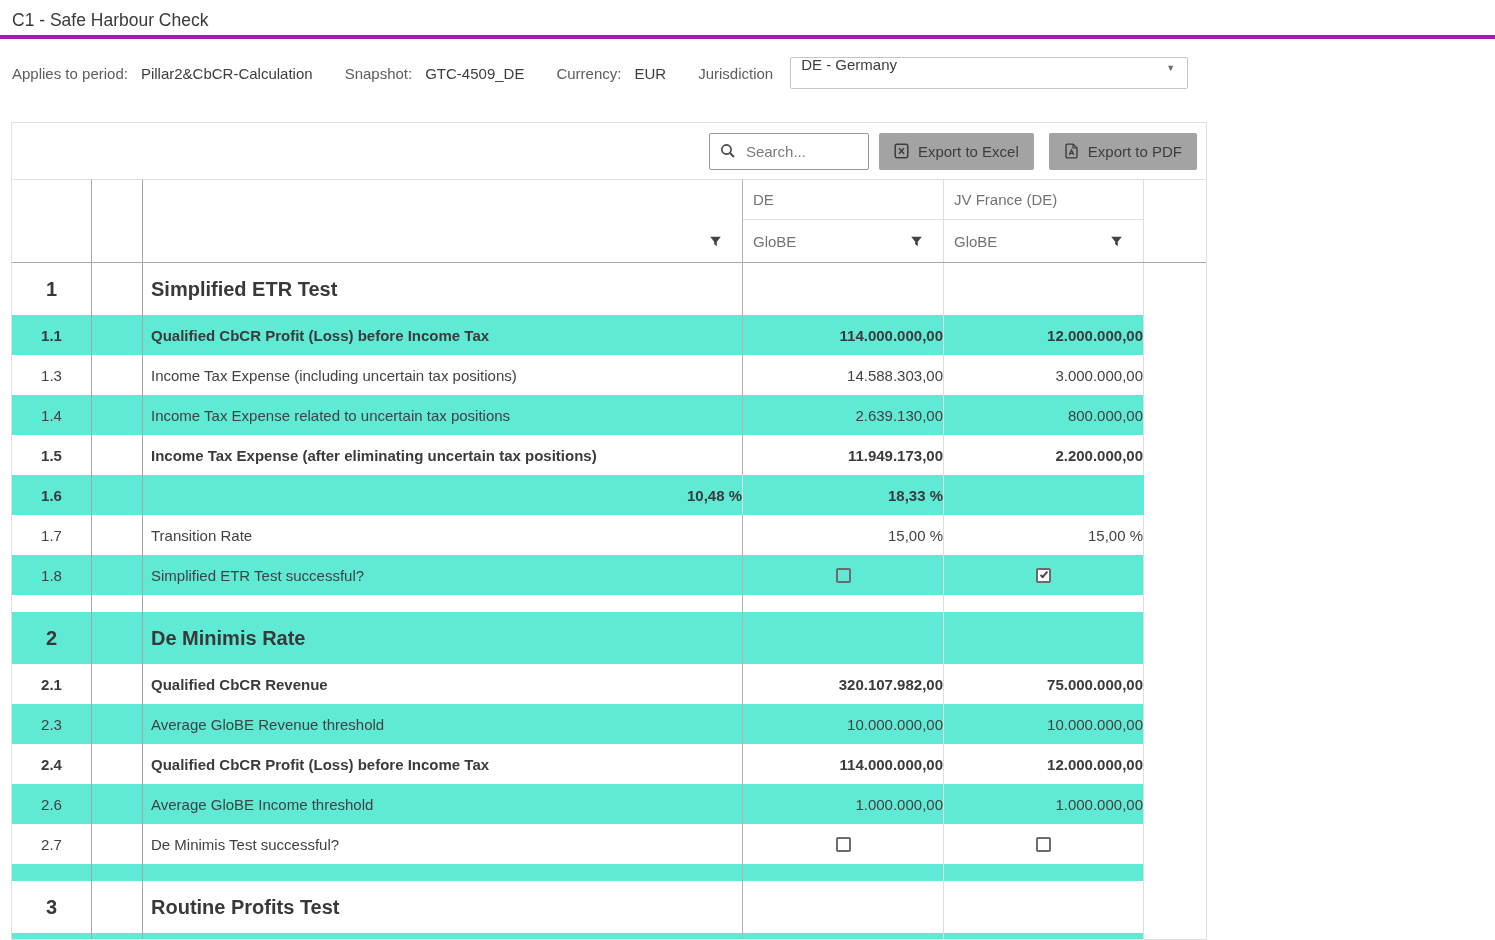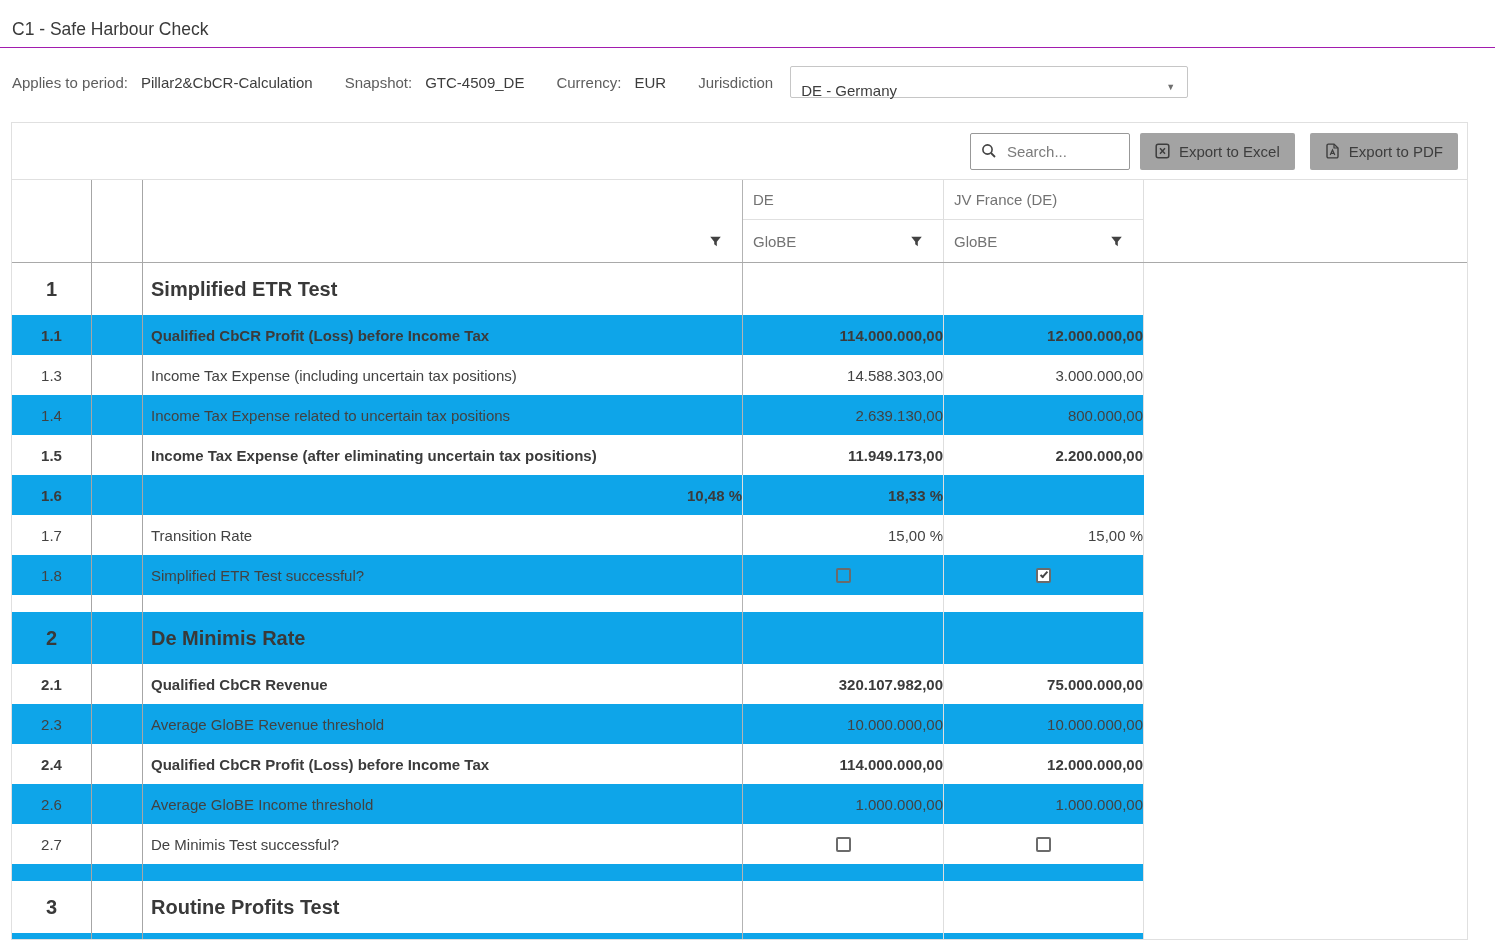--- a/index.html
+++ b/index.html
@@ -1,34 +1,34 @@
 <!DOCTYPE html>
 <html><head>
 <meta charset="utf-8">
 <style>
   * { margin:0; padding:0; box-sizing:border-box; }
   html,body { width:1495px; height:940px; background:#fff; overflow:hidden;
     font-family:"Liberation Sans", sans-serif; color:#424242; }
 
   
-  .page-header { height:39px; padding:10px 12px 4px; border-bottom:1px solid #a21caf;margin-top:9px; }
+  .page-header { height:39px; padding:10px 12px 4px; border-bottom:4px solid #a21caf; }
   .page-title { font-size:17.5px; color:#3a3a3a; font-weight:400; }
 
   .meta-bar { display:flex; align-items:center; height:58px; padding:10px 12px 0; }
   .meta-label { color:#5d5d5d; font-size:15px; }
   .meta-value { color:#3d3d3d; font-size:15px; margin-left:13px;text-align:center; }
   .meta-group { display:flex; align-items:center; margin-right:32px; }
   .dropdown { width:398px; height:27px; border:1px solid #c6c6c6; border-radius:2px;
-    display:flex; align-items:flex-start; padding:15px 10px; font-size:15px; color:#3d3d3d;
+    display:flex; align-items:flex-end; padding:15px 10px; font-size:15px; color:#3d3d3d;
     background:#fff; cursor:pointer; }
   .dropdown .dd-text { flex:1; }
   .dd-arrow { font-size:9px; color:#6f6f6f; margin-right:2px; }
 
   
-  .grid { position:absolute; left:11px; top:122px; width:1457px; height:818px;
+  .grid { position:absolute; left:11px; top:122px; width:1196px; height:818px;
     border:1px solid #e0e0e0; background:#fff; overflow:hidden; }
 
   .toolbar { height:57px; display:flex; align-items:center; justify-content:flex-end;
     padding-right:9px; border-bottom:1px solid #e0e0e0; background:#fff; }
   .searchbox { width:160px; height:37px; border:1px solid #989898; border-radius:2px;
     display:flex; align-items:center; padding:0 8px 0 10px; background:#fff; }
   .searchbox input { border:none; outline:none; width:100%; font-size:15px;
     font-family:"Liberation Sans", sans-serif; color:#424242; margin-left:10px; }
   .searchbox input::placeholder { color:#7b7b7b; }
   .btn { height:37px; display:flex; align-items:center; gap:9px; background:#a3a3a3;
@@ -48,21 +48,21 @@
   .c3 { border-right:1px solid #b3b3b3; }
   .c4 { border-right:1px solid #dedede; }
   .c5 { border-right:1px solid #dedede; }
   .hrow-group .c4, .hrow-group .c5 { border-bottom:1px solid #e0e0e0; }
   .hcell.filters { justify-content:flex-end; padding-right:20px; }
   .hcell.with-filter { justify-content:space-between; padding-right:20px; }
   .filter-icon { display:inline-flex; cursor:pointer; }
 
   .tbody { background:#fff; }
   .row { align-items:stretch; }
-  .row.shade { background:#0ea5e9; }
+  .row.shade { background:#5eead4; }
   .row .cell { display:flex; align-items:center; font-size:15px; color:#424242; overflow:hidden; white-space:nowrap; }
   .row.h-data { height:40px; }
   .row.h-section { height:52px; }
   .row.h-spacer { height:17px; }
   .row.h-cut { height:40px; }
   .cell.num { justify-content:center; }
   .cell.desc { padding-left:8px; }
   .cell.val { justify-content:flex-end; }
   .cell.ctr { justify-content:center; }
   .row.bold .num, .row.bold .desc, .row.bold .val { font-weight:700; color:#3b3b3b; }

